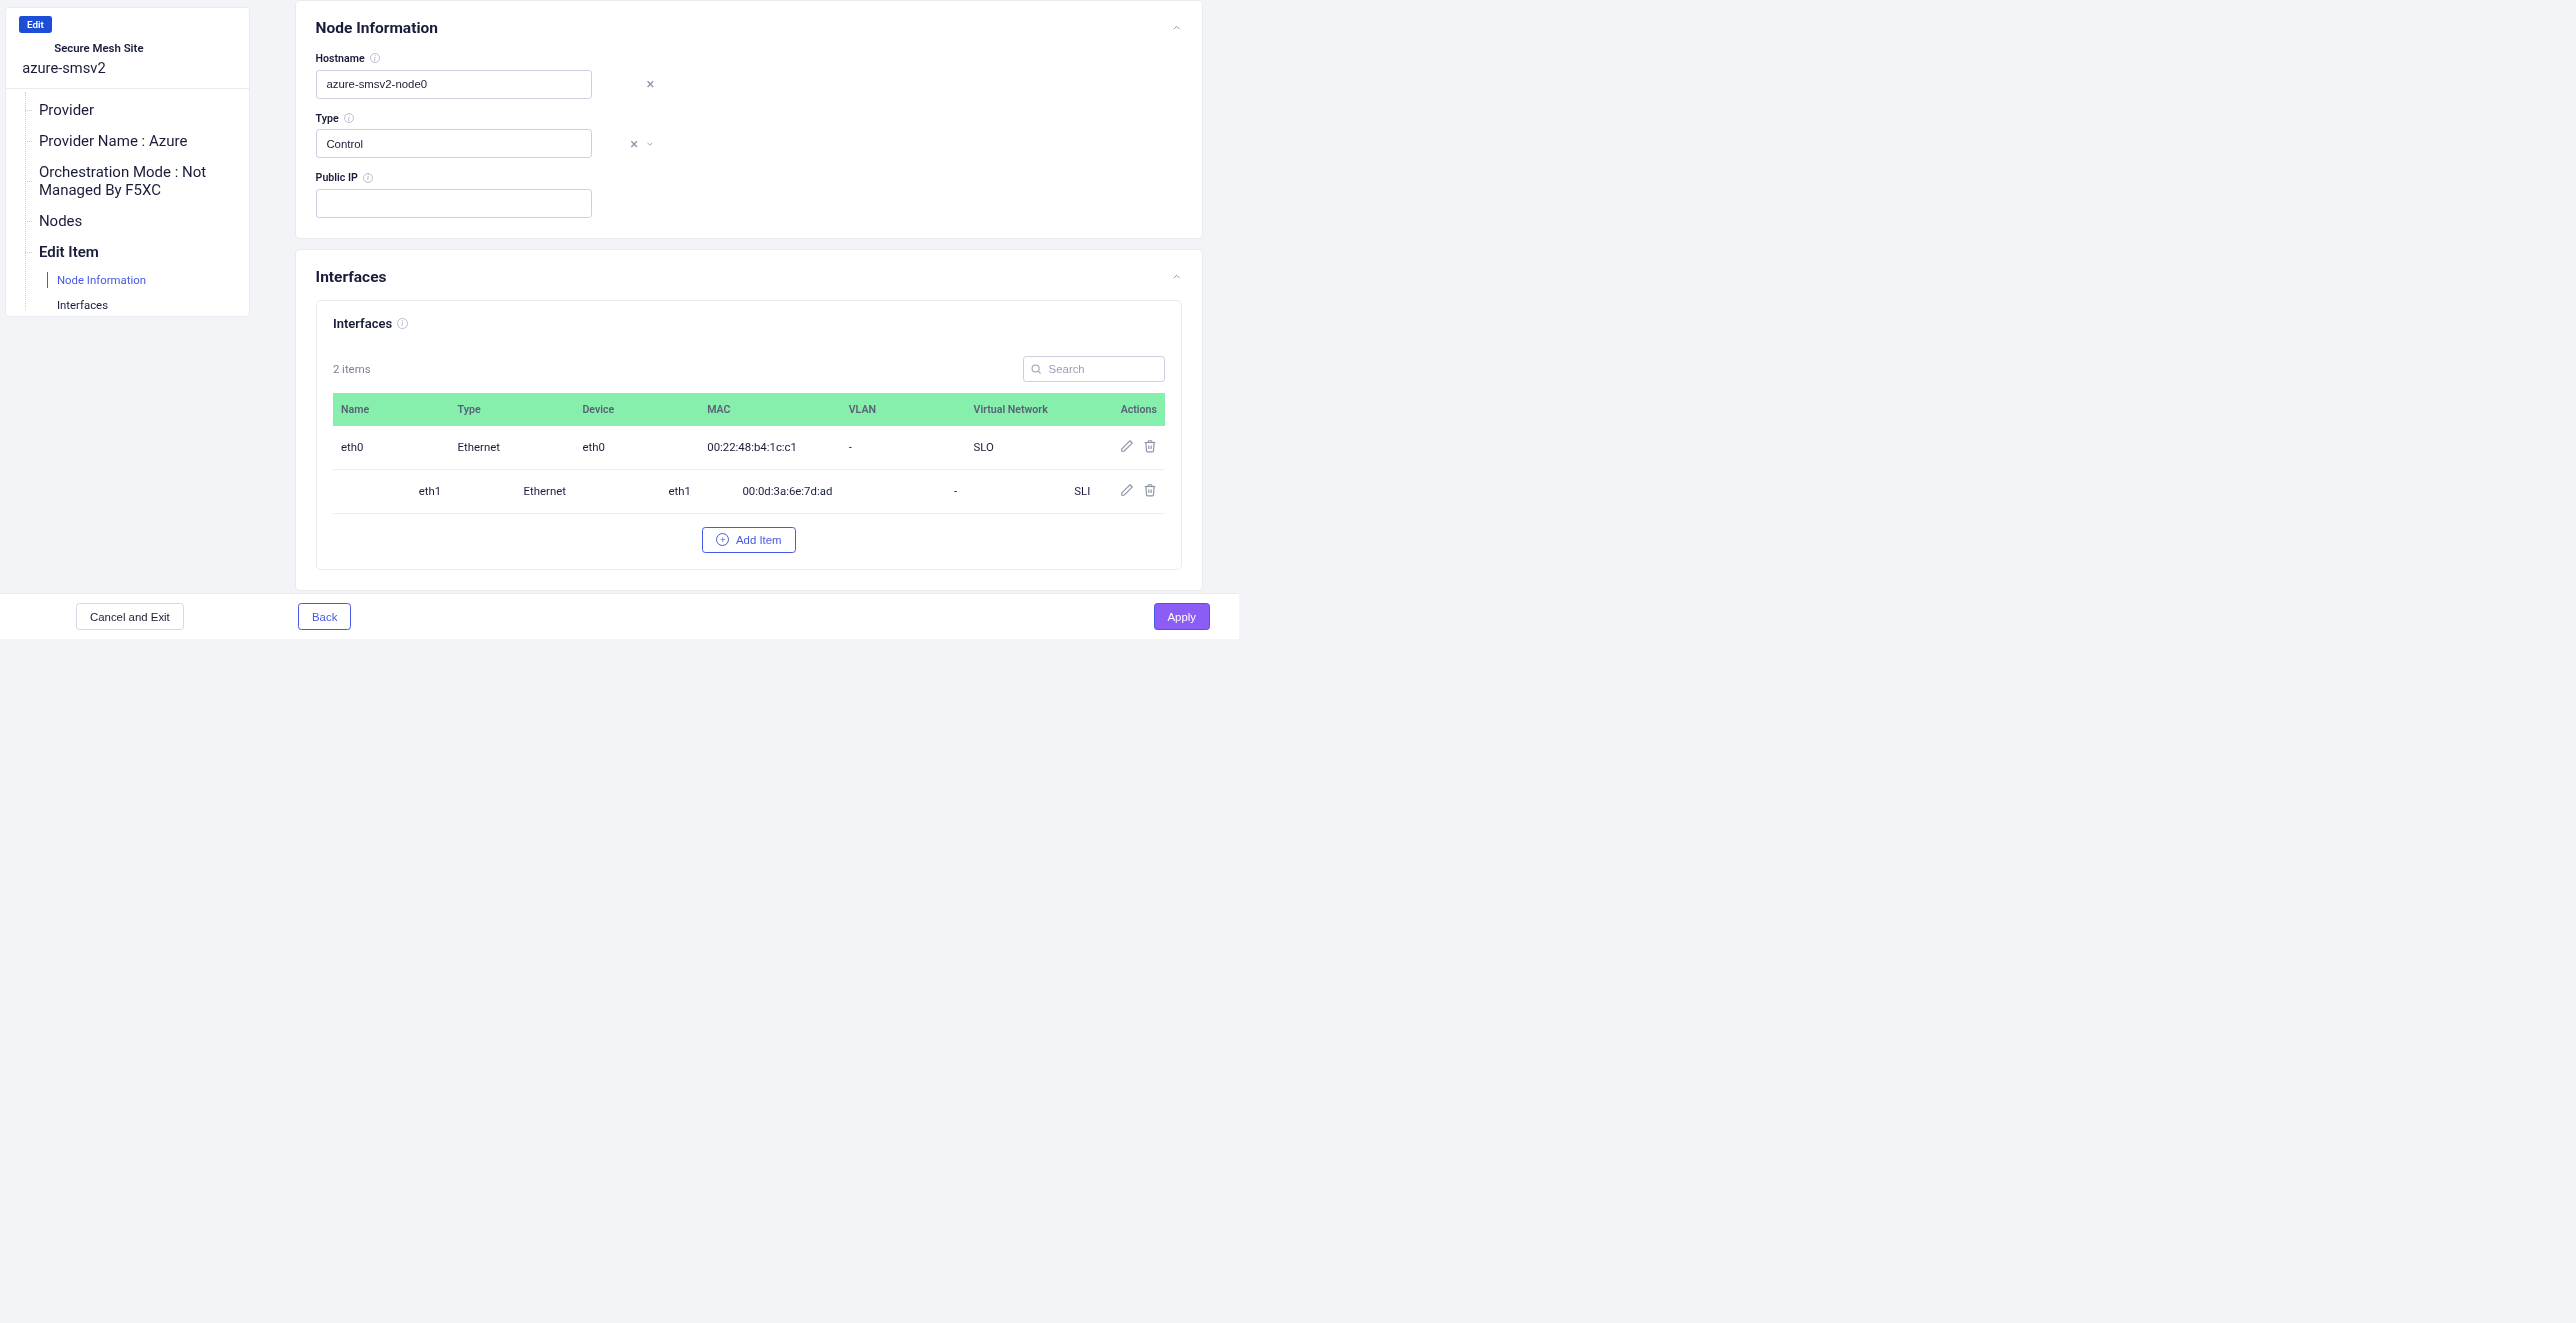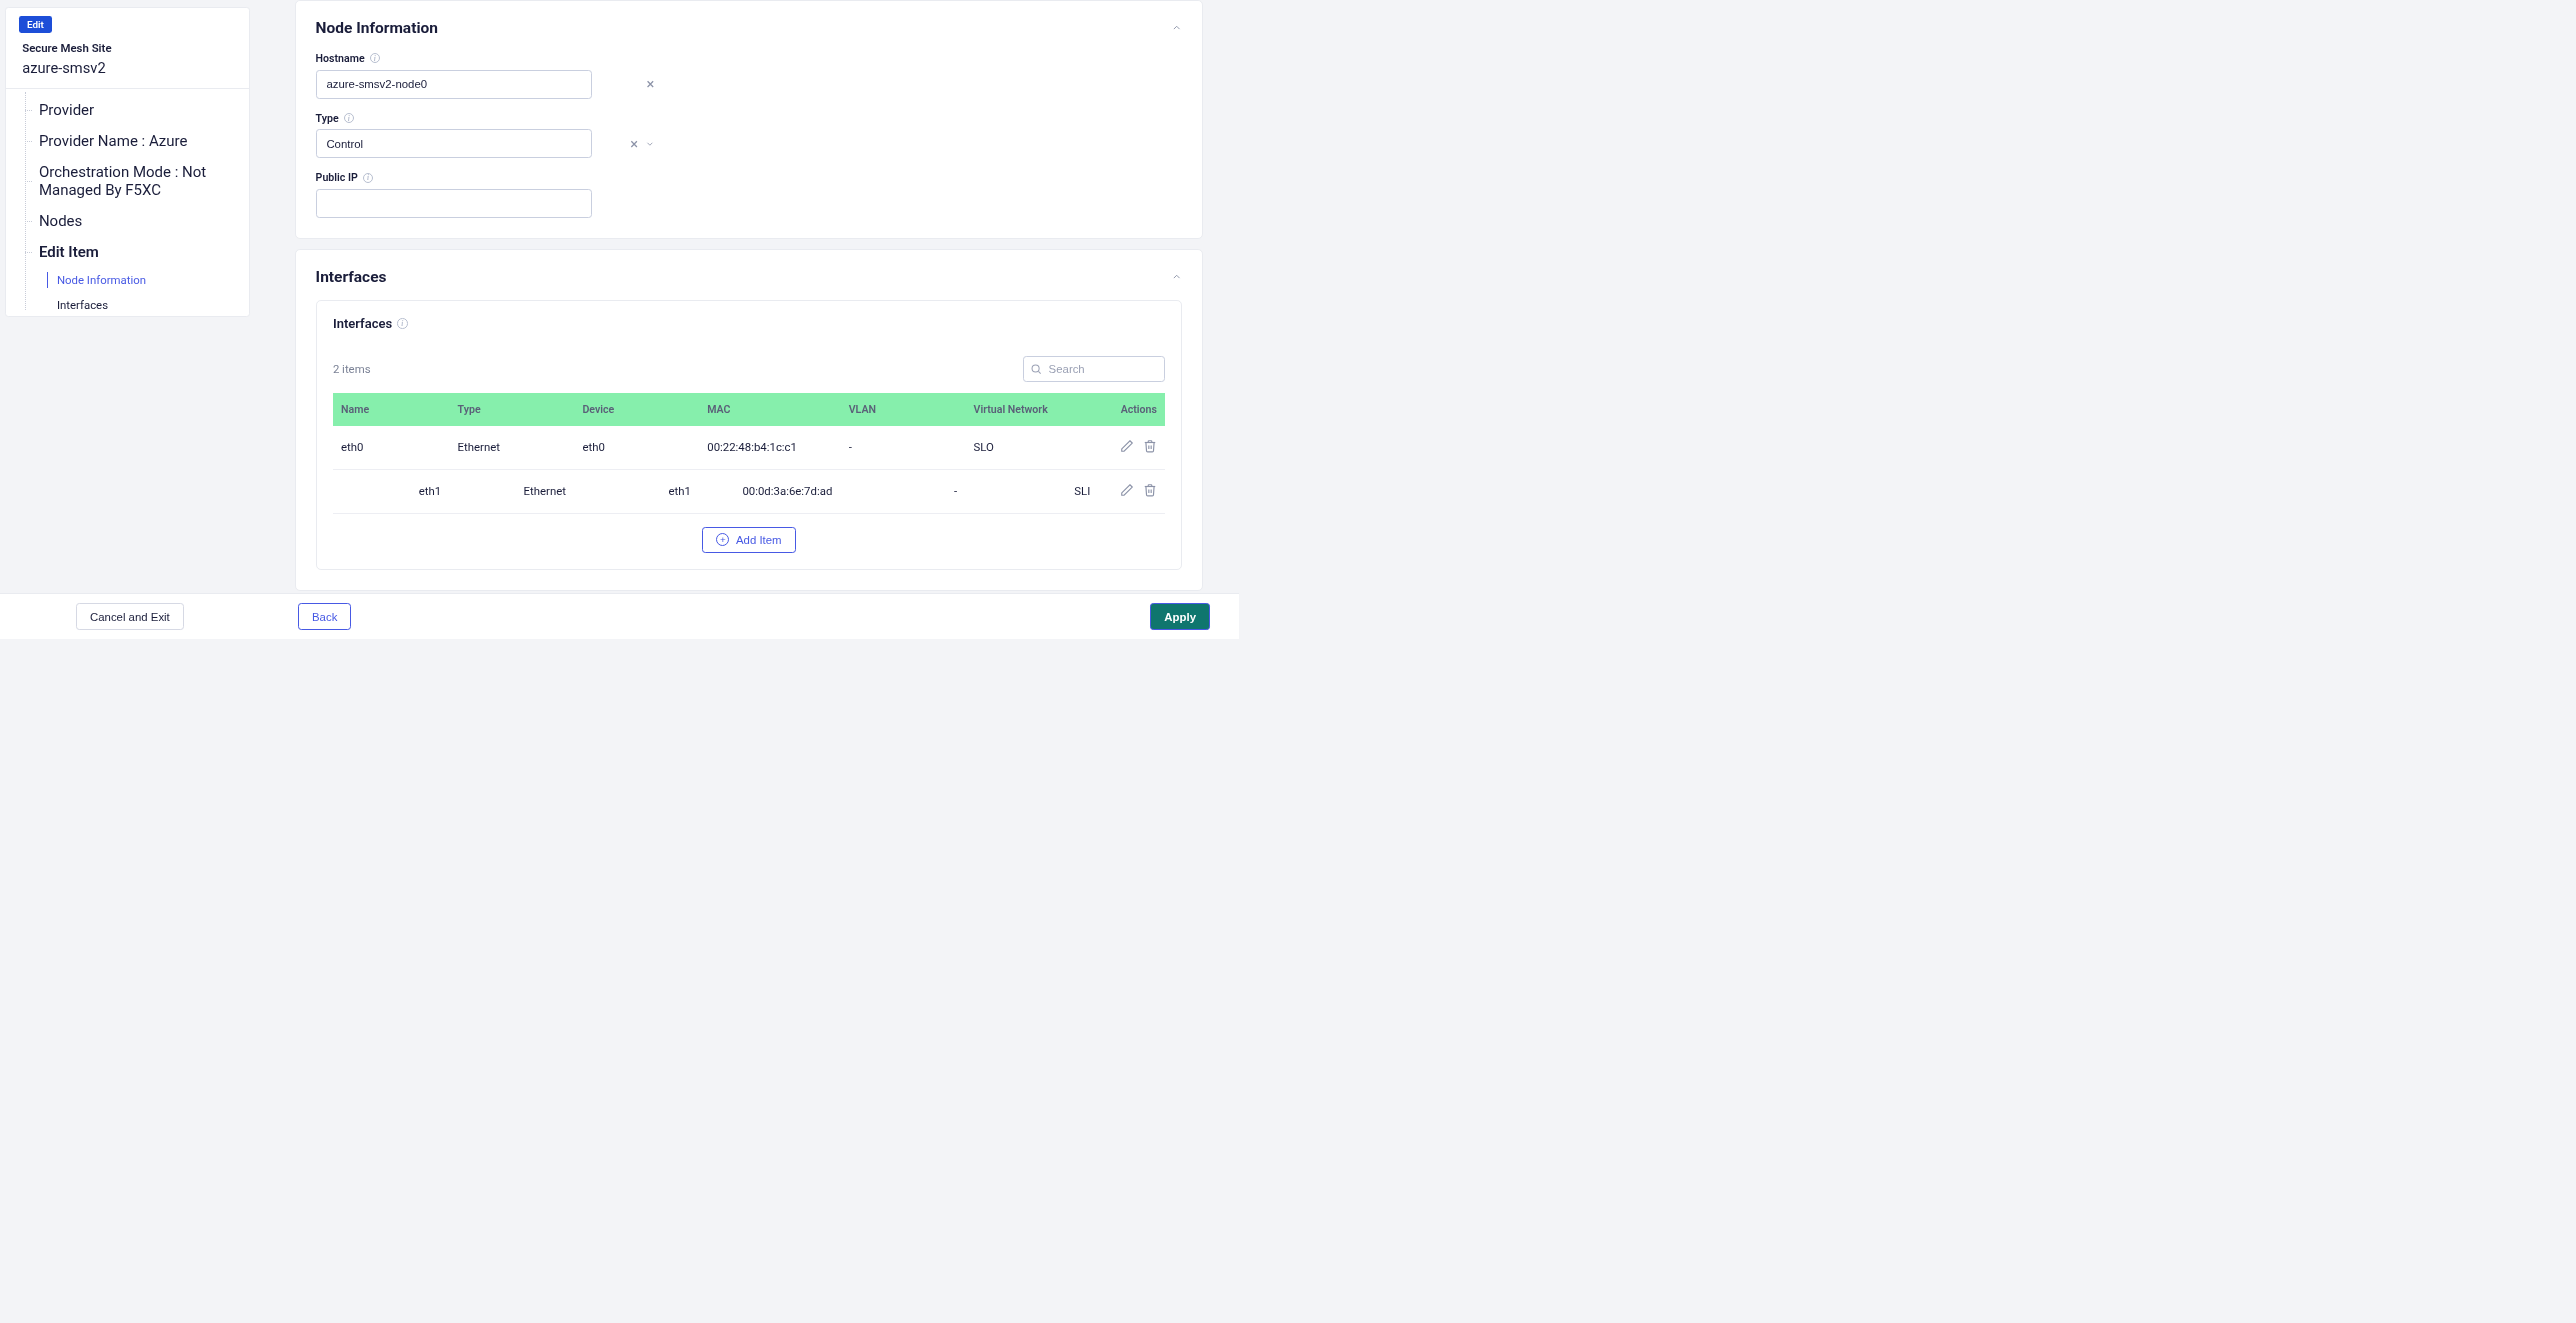--- a/index.html
+++ b/index.html
@@ -36,20 +36,21 @@
   }
   .site-meta {
     padding: 8.2px 16.3px 11.4px 16.3px;
     border-bottom: 0.8px solid #e9ebf0;
   }
   .site-label {
     font-size: 11.4px;
     font-weight: 600;
     color: #1a1d3a;
     margin-bottom: 3.3px;
+    margin-left: 32px;
   }
   .site-name {
     font-size: 14.7px;
     font-weight: 400;
     color: #1a1d3a;
   }
   .nav-tree {
     padding: 4.9px 0 0 0;
     position: relative;
   }
@@ -347,23 +348,22 @@
     border: 0.8px solid #d6d9e4;
     color: #1a1d3a;
     margin-left: 47px;
   }
   .btn-outline-primary {
     border: 0.8px solid #4759e4;
     color: #4759e4;
   }
   .btn-primary {
     border: 0.8px solid #4759e4;
-    background: #0f766e;
+    background: #8b5cf6;
     color: #fff;
-    font-weight: bold;
   }
   svg { display: block; }
 </style>
 </head>
 <body>
 
 <div class="sidebar">
   <span class="edit-badge">Edit</span>
   <div class="site-meta">
     <div class="site-label">Secure Mesh Site</div>

